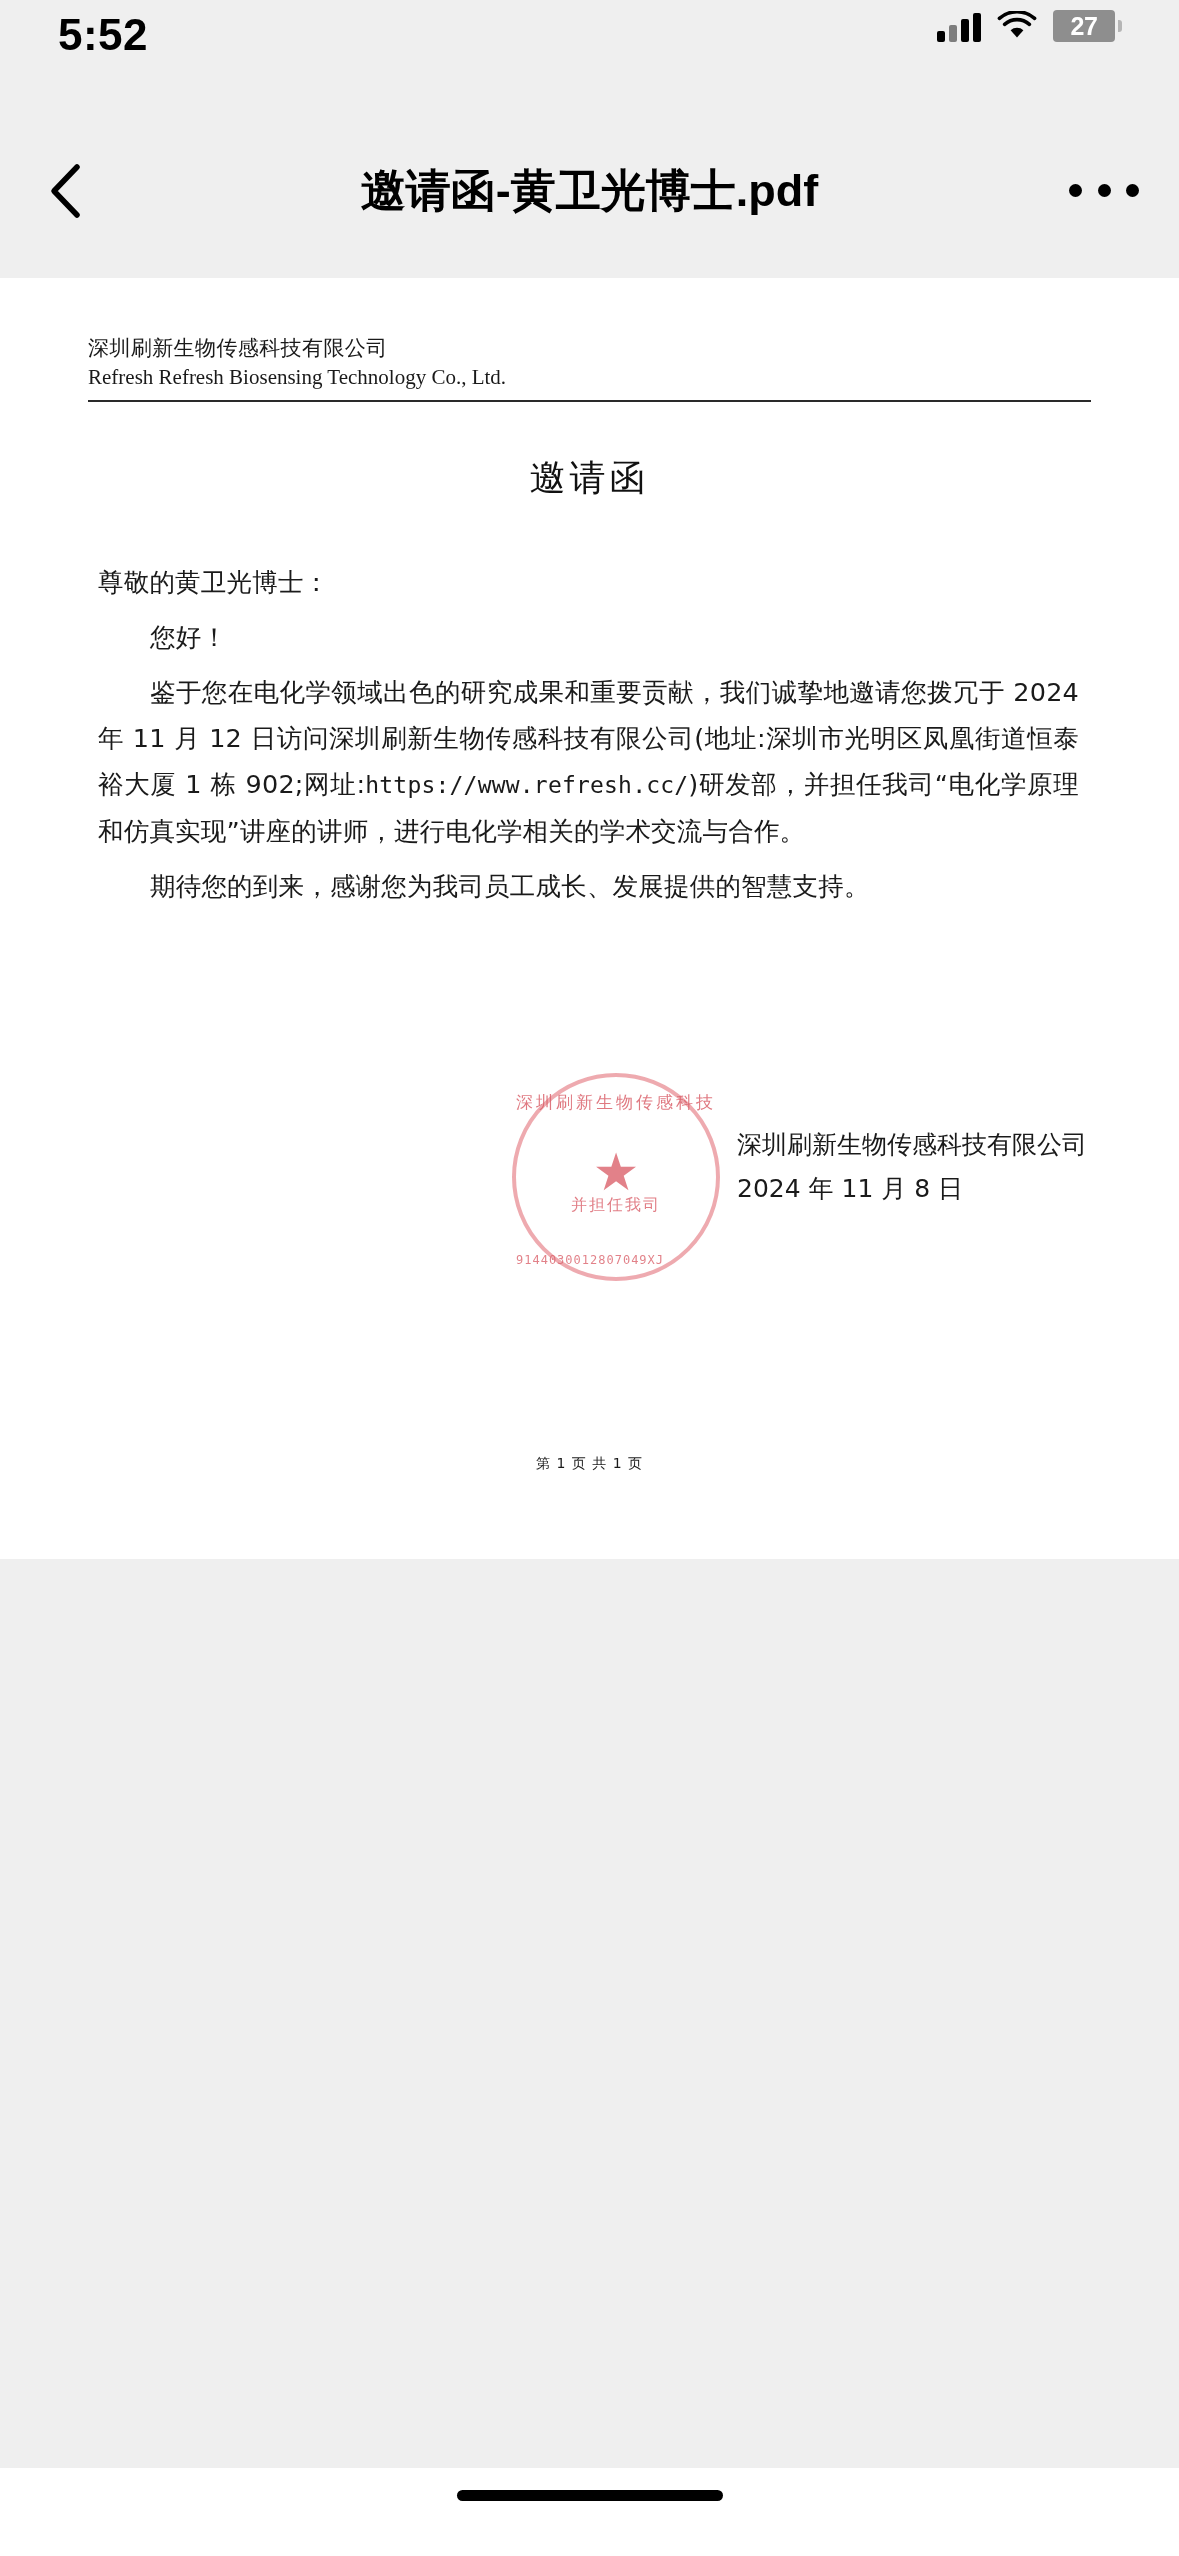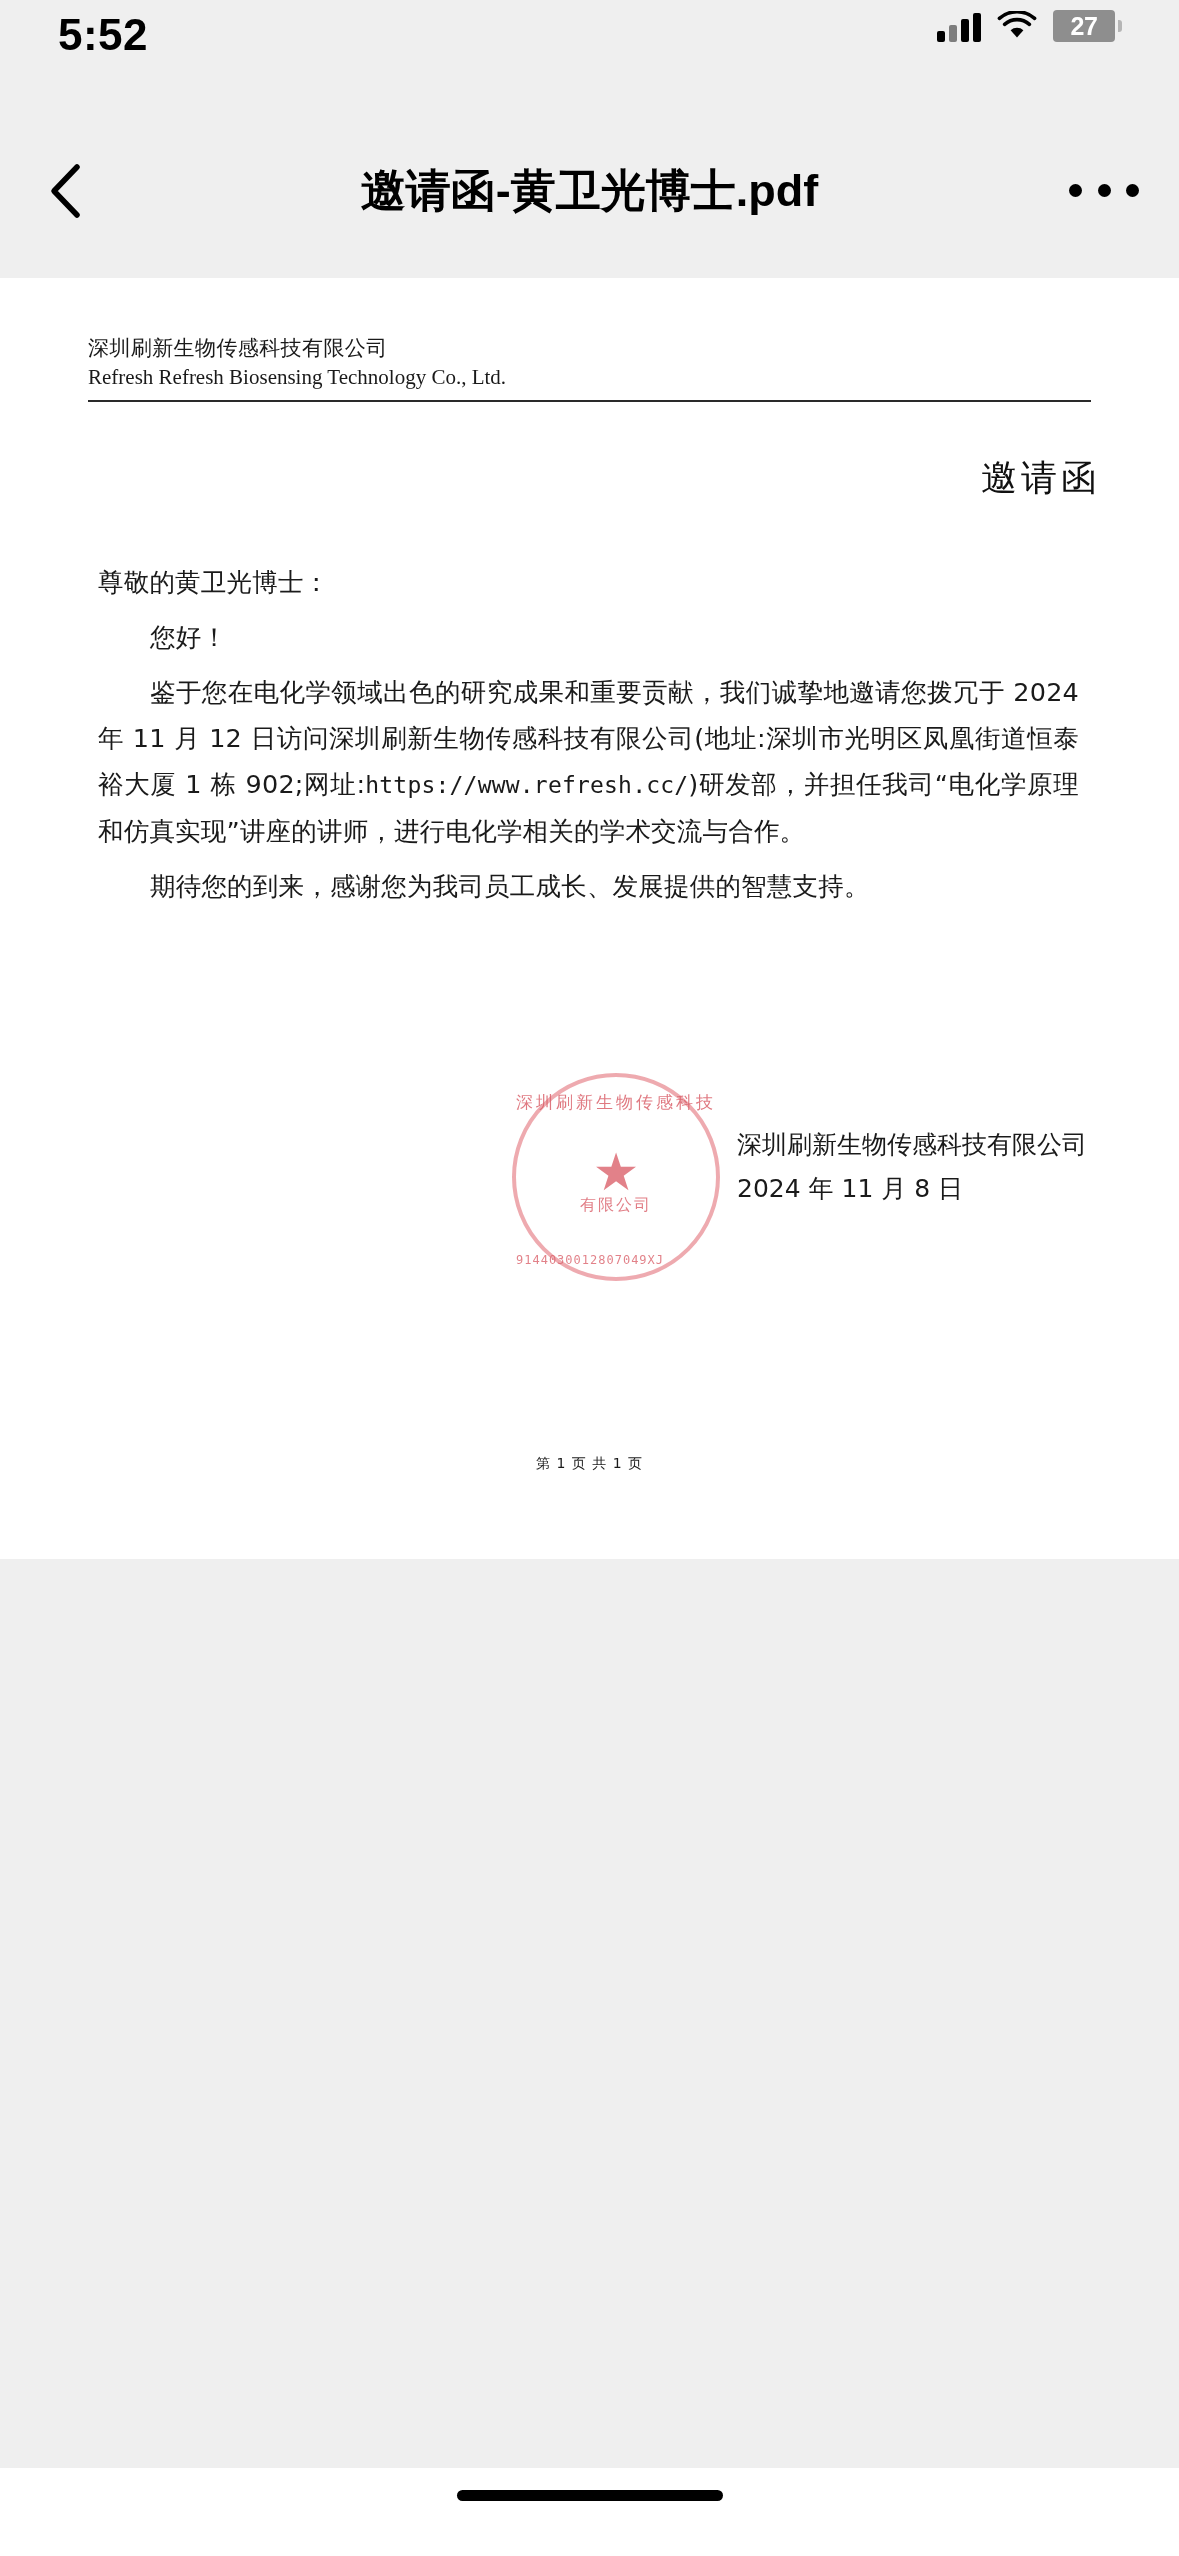--- a/index.html
+++ b/index.html
@@ -174,21 +174,21 @@
     font-family: "DejaVu Sans", sans-serif;
   }
   .letterhead .en {
     font-size: 21px;
     line-height: 29px;
     color: #1a1a1a;
     font-family: "Liberation Serif", serif;
   }
 
   .doc-title {
-    text-align: right;
+    text-align: center;
     font-size: 36px;
     margin-top: 52px;
     letter-spacing: 4px;
     font-family: "DejaVu Sans", sans-serif;
     color: #111;
   }
 
   .body-block {
     margin-top: 56px;
     padding: 0 22px 0 20px;
@@ -355,21 +355,21 @@
     <div class="body-block">
       <p>尊敬的黄卫光博士：</p>
       <p class="indent">您好！</p>
       <p class="indent"><span>鉴于您在电化学领域出色的研究成果和重要贡献，我们诚挚地邀请您拨冗于 2024 年 11 月 12 日访问深圳刷新生物传感科技有限公司(地址:深圳市光明区凤凰街道恒泰裕大厦 1 栋 902;网址:</span><span class="mono">https://www.refresh.cc/</span><span>)研发部，并担任我司“电化学原理和仿真实现”讲座的讲师，进行电化学相关的学术交流与合作。</span></p>
       <p class="indent">期待您的到来，感谢您为我司员工成长、发展提供的智慧支持。</p>
     </div>
 
     <div class="seal">
       <div class="seal-text-top">深圳刷新生物传感科技</div>
       <div class="seal-star">★</div>
-      <div class="seal-inner-text">有限公司</div>
+      <div class="seal-inner-text">并担任我司</div>
       <div class="seal-text-bottom">9144030012807049XJ</div>
     </div>
 
     <div class="signature">
       <div>深圳刷新生物传感科技有限公司</div>
       <div>2024 年 11 月 8 日</div>
     </div>
 
     <div class="page-footer">第 1 页 共 1 页</div>
   </div>

